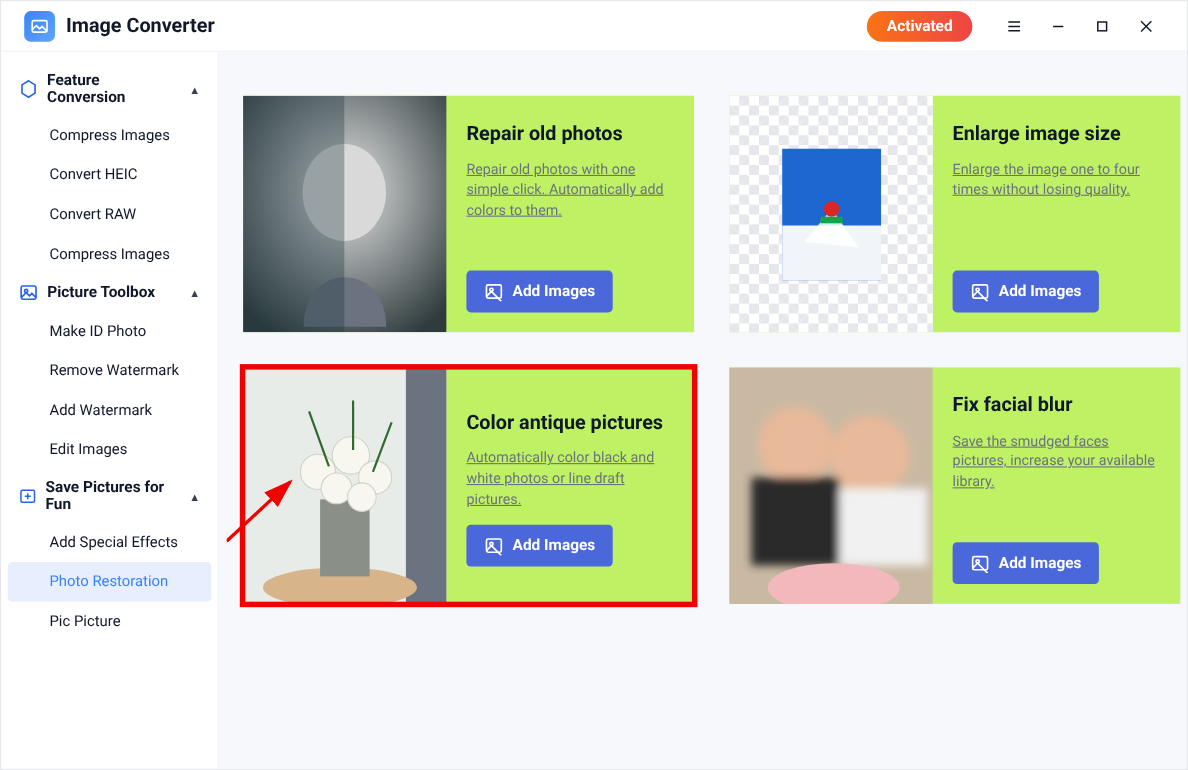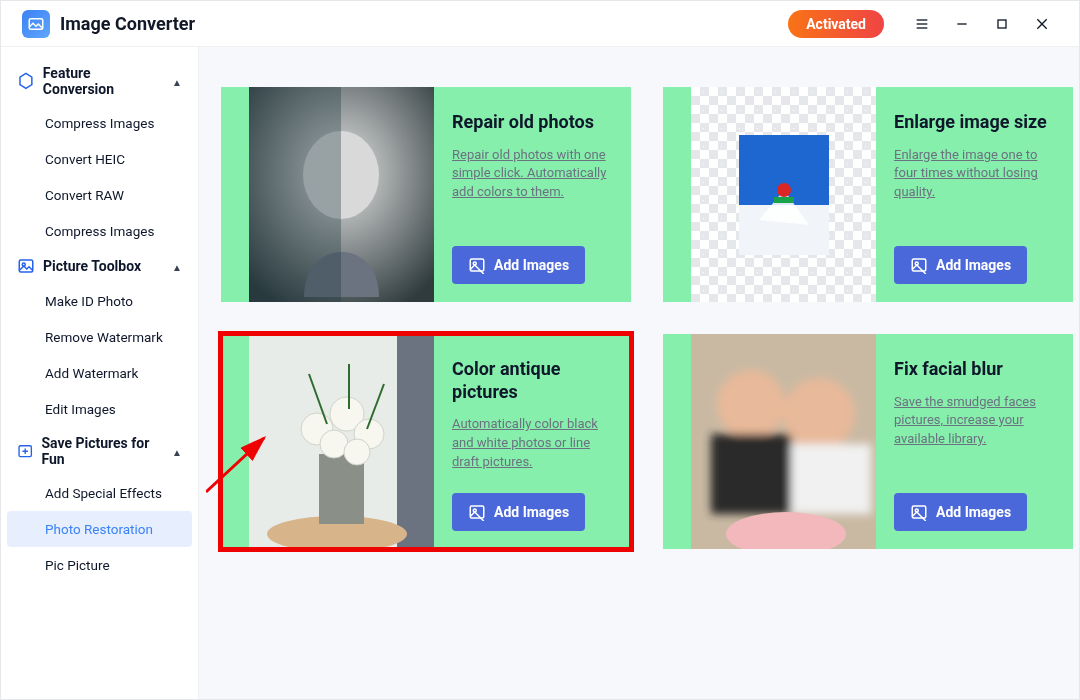--- a/index.html
+++ b/index.html
@@ -15,38 +15,38 @@
   .win-btn svg { width:16px; height:16px; }
   .body { flex:1; display:flex; min-height:0;}
   .sidebar { width:198px; border-right:1px solid #eef0f2; padding:10px 6px; overflow:auto;}
   .sb-section-header { display:flex; align-items:center; gap:8px; padding:8px 10px; font-size:14px; font-weight:700; color:#0f172a; cursor:pointer;}
   .sb-section-header .chev { margin-left:auto; color:#374151;}
   .sb-icon { width:18px; height:18px; display:inline-flex; align-items:center; justify-content:center; color:#2563eb;}
   .sb-item { display:block; padding:10px 10px 10px 38px; font-size:13.5px; color:#0f172a; border-radius:4px; cursor:pointer;}
   .sb-item.active { background:#e7efff; color:#3b82f6; }
   .content { flex:1; background:#f6f8fb; overflow:auto; padding:40px 16px 30px 22px;}
   .grid { display:grid; grid-template-columns: repeat(2, 410px); gap:32px; }
-  .card { display:flex; background:#86efac; height:215px; position:relative;padding-left:28px; }
+  .card { display:flex; background:#bef264; height:215px; position:relative; }
   .card .thumb { width:185px; height:215px; flex:0 0 185px; }
   .card .panel { flex:1; padding:24px 18px 18px 18px; display:flex; flex-direction:column; gap:12px;}
   .card h3 { font-size:18px; font-weight:700; color:#0f172a; line-height:1.25;}
   .card p { font-size:13px; color:#6b7280; line-height:1.45;text-decoration:underline;}
   .add-btn { margin-top:auto; align-self:flex-start; display:inline-flex; gap:8px; align-items:center;
     background:#4a68d9; color:#fff; border:none; font-weight:700; font-size:14px;
     padding:10px 16px; border-radius:4px; cursor:pointer;}
   .add-btn svg { width:18px; height:18px; }
   .checker { background-image:
       linear-gradient(45deg,#e5e7eb 25%,transparent 25%),
       linear-gradient(-45deg,#e5e7eb 25%,transparent 25%),
       linear-gradient(45deg,transparent 75%,#e5e7eb 75%),
       linear-gradient(-45deg,transparent 75%,#e5e7eb 75%);
     background-size:18px 18px;
     background-position:0 0,0 9px,9px -9px,-9px 0;
     background-color:#fff; display:flex; align-items:center; justify-content:center;}
-  .highlight-box { outline:5px solid #ef0202; outline-offset:-2px;}
+  .highlight-box { outline:5px solid #ef0202; outline-offset:-2px;align-items:center;}
   .arrow-annot { position:absolute; pointer-events:none; }
   .chev-up::before { content:"\25B2"; font-size:10px;}
 </style>
 </head>
 <body>
 
 <div class="app">
 
   <div class="titlebar">
     <div class="app-logo">

